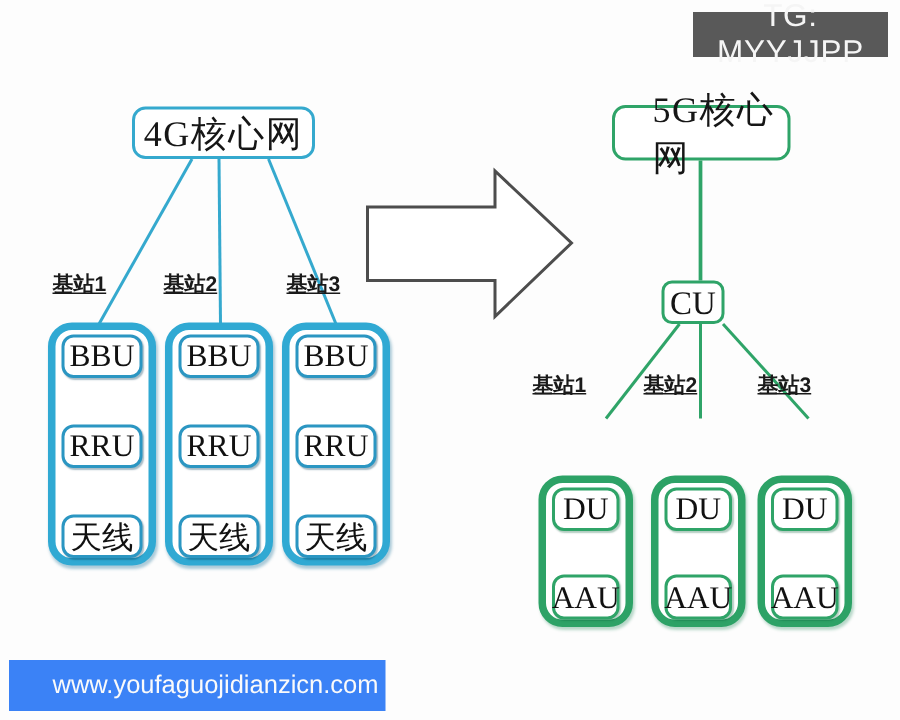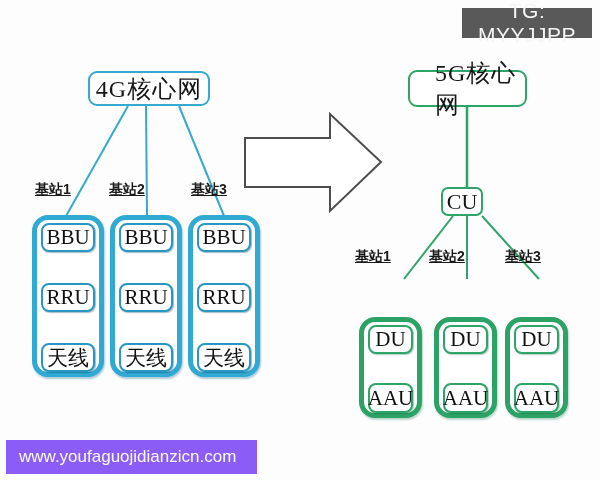--- a/index.html
+++ b/index.html
@@ -55,22 +55,22 @@
     position:absolute;left:255px;top:146px;z-index:3;
     font-size:28px;font-weight:bold;color:#0d0d0d;letter-spacing:3px;
   }
 
   
   .tg-badge{
     position:absolute;left:462px;top:8px;width:130px;height:30px;background:#595959;z-index:4;
     color:#f5f5f5;font-size:21px;display:flex;align-items:center;justify-content:center;letter-spacing:0.5px;text-align:center;
   }
   .footer-bar{
-    position:absolute;left:6px;top:440px;width:251px;height:34px;background:#8b5cf6;z-index:4;
-    color:#fafafa;font-size:17px;display:flex;align-items:center;padding-left:13px;box-sizing:border-box;
+    position:absolute;left:6px;top:440px;width:251px;height:34px;background:#3b82f6;z-index:4;
+    color:#fafafa;font-size:17px;display:flex;align-items:center;padding-left:29px;box-sizing:border-box;
   }
 
   
   .watermark{
     position:absolute;left:420px;top:393px;z-index:2;
     font-size:18px;font-weight:bold;color:#dedede;letter-spacing:1px;
     text-shadow:0.5px 0.5px 0 #f4f4f4;white-space:nowrap;
   }
 </style>
 </head>

